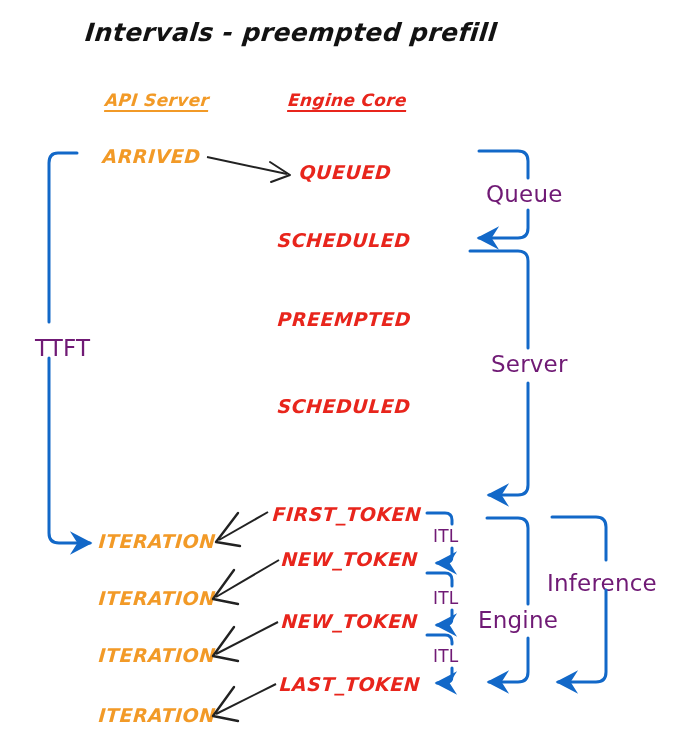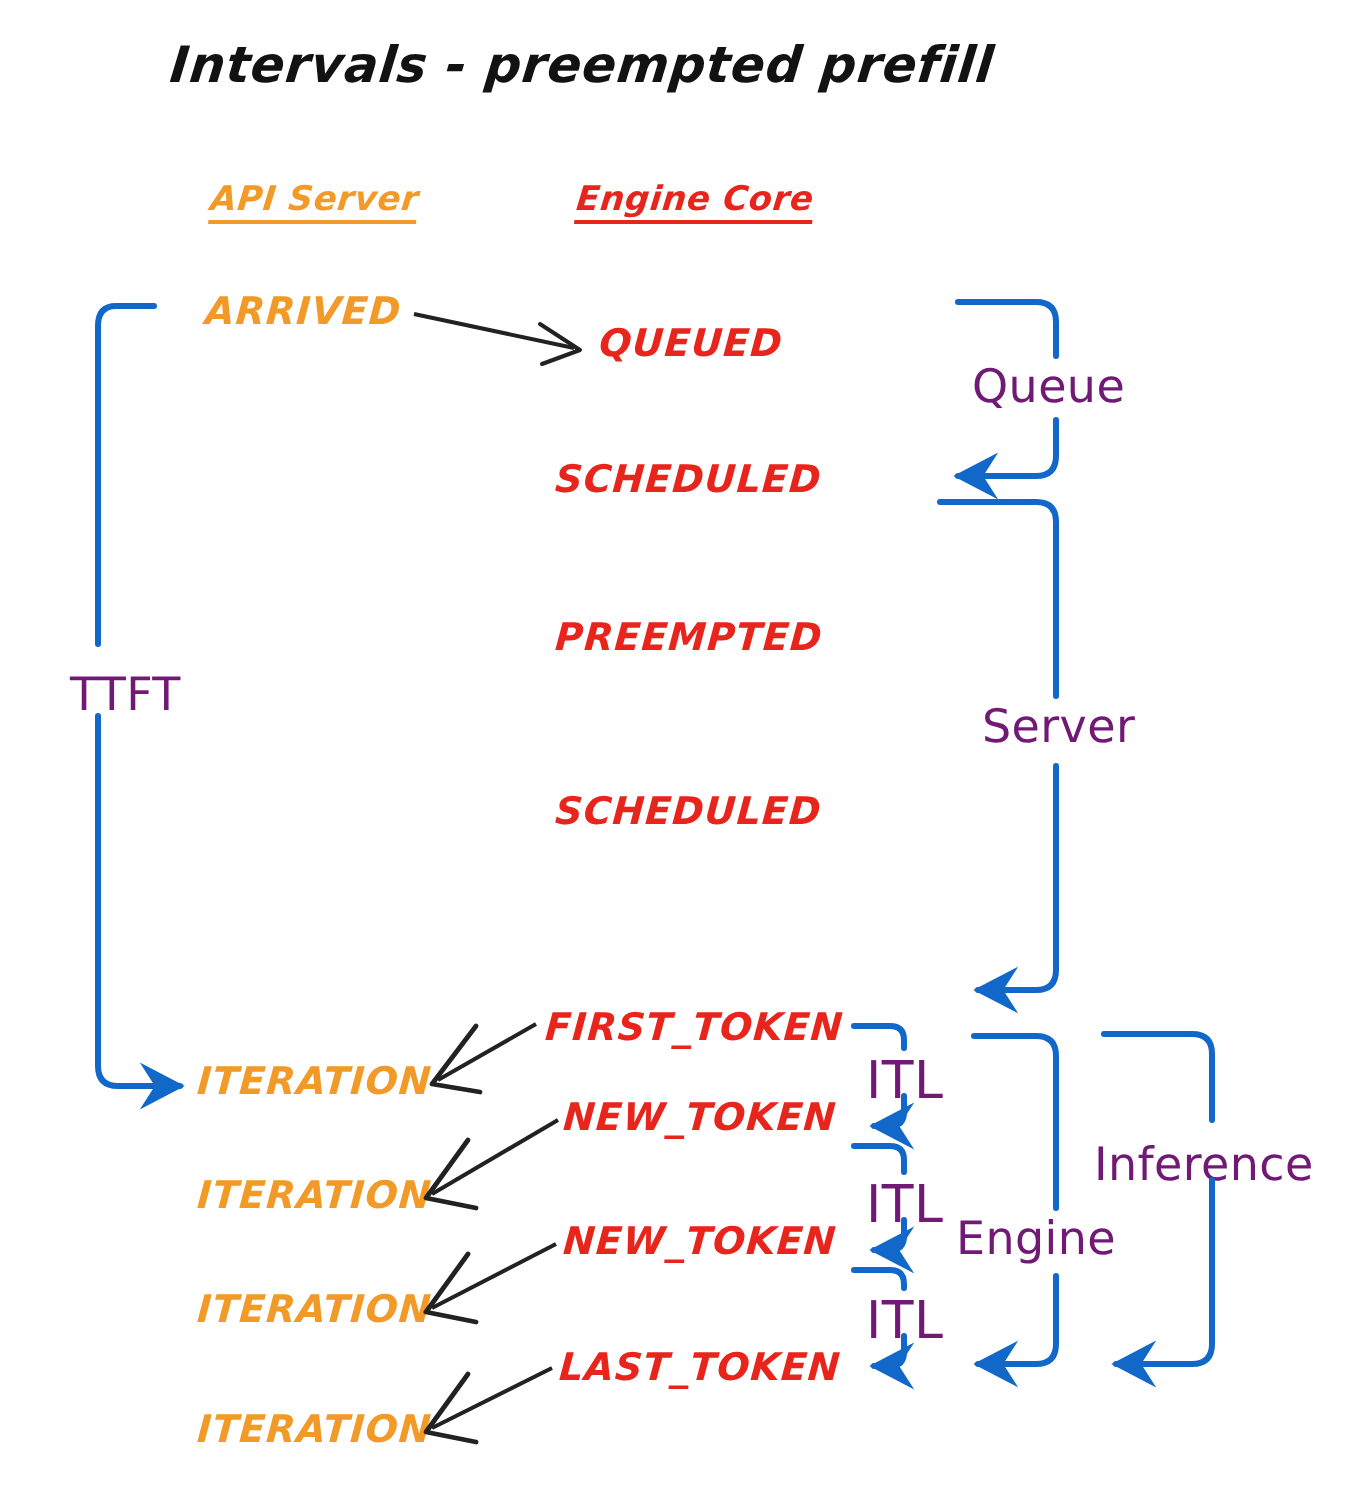--- a/index.html
+++ b/index.html
@@ -52,21 +52,21 @@
 
   .anno{
     font-family:"DejaVu Sans", sans-serif;
     font-weight:400;
     font-style:normal;
     color:#701a75;
     font-size:23px;
     letter-spacing:0.2px;
     transform:none;
   }
-  .anno-sm{font-size:26px;}
+  .anno-sm{font-size:17px;}
 
   svg#wires{position:absolute;left:0;top:0;width:679px;height:750px;pointer-events:none;}
 </style>
 </head>
 <body>
 
 <div id="stage">
 
   <div class="lbl title" style="left:84px;top:20px;">Intervals - preempted prefill</div>
 

